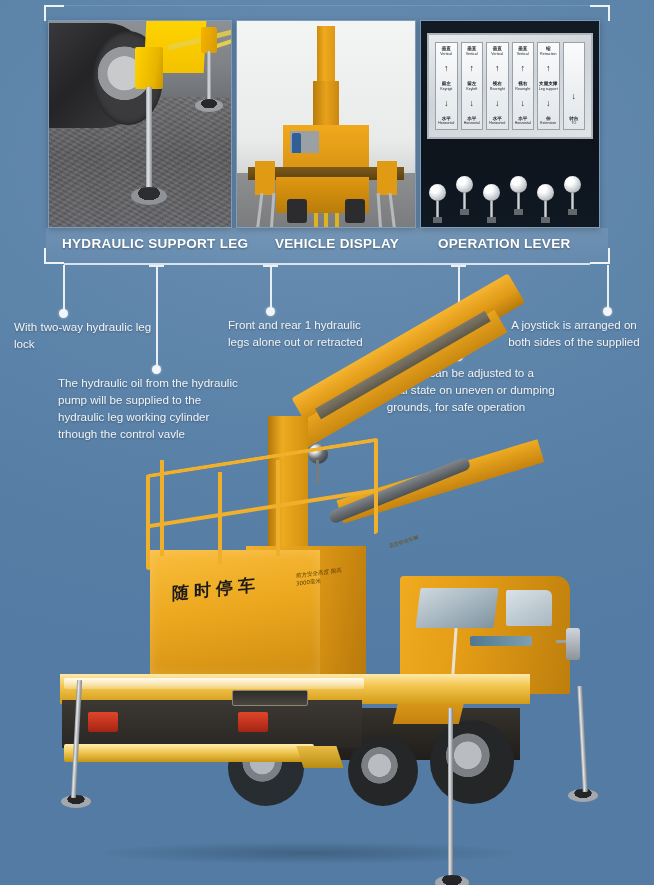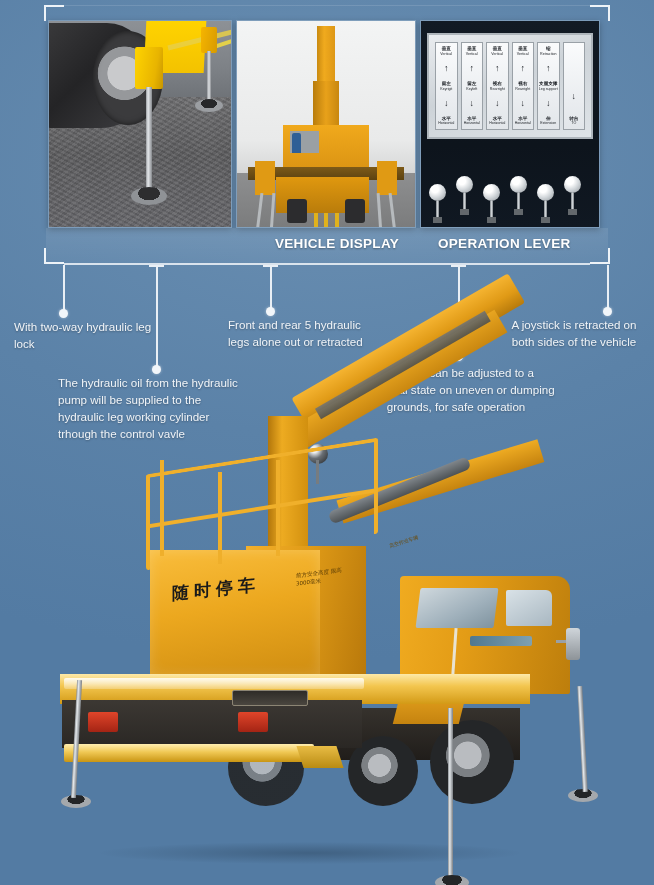--- a/index.html
+++ b/index.html
@@ -552,20 +552,21 @@
           <div class="lever" style="left: 143px; bottom: 14px;">
             <div class="knob"></div>
             <div class="stem"></div>
             <div class="base"></div>
           </div>
         </div>
     </div>
   </div>
 
   <div class="caption-band"></div>
+  <div class="caption cap-0">HYDRAULIC SUPPORT LEG</div>
   <div class="caption cap-1">VEHICLE DISPLAY</div>
   <div class="caption cap-2">OPERATION LEVER</div>
 
   <div class="conn" style="left:63px;  top:265px; height:47px;"></div>
   <div class="dot" style="left:59px;  top:309px;"></div>
 
   <div class="conn-t" style="left:149px; top:265px;"></div>
   <div class="conn" style="left:156px; top:265px; height:103px;"></div>
   <div class="dot" style="left:152px; top:365px;"></div>
 
@@ -575,23 +576,23 @@
 
   <div class="conn-t" style="left:451px; top:265px;"></div>
   <div class="conn" style="left:458px; top:265px; height:90px;"></div>
   <div class="dot" style="left:454px; top:352px;"></div>
 
   <div class="conn" style="left:607px; top:265px; height:45px;"></div>
   <div class="dot" style="left:603px; top:307px;"></div>
 
   <div class="note n0">With two-way hydraulic leg lock</div>
   <div class="note n1">The hydraulic oil from the hydraulic pump will be supplied to the hydraulic leg working cylinder trhough the control vavle</div>
-  <div class="note n2">Front and rear 5 hydraulic legs alone out or retracted</div>
+  <div class="note n2">Front and rear 1 hydraulic legs alone out or retracted</div>
   <div class="note n3">The body can be adjusted to a horizontal state on uneven or dumping grounds, for safe operation</div>
-  <div class="note n4">A joystick is retracted on both sides of the vehicle</div>
+  <div class="note n4">A joystick is arranged on both sides of the supplied</div>
 
   <div id="truck">
     <div class="tk shadow-ellipse"></div>
 
     <div class="tk boom-upper"></div>
     <div class="tk boom-upper2"></div>
     <div class="tk boom-dark"></div>
     <div class="tk boom-mid"></div>
     <div class="tk boom-cyl"></div>
     <div class="tk boom-label">高空作业车辆</div>

